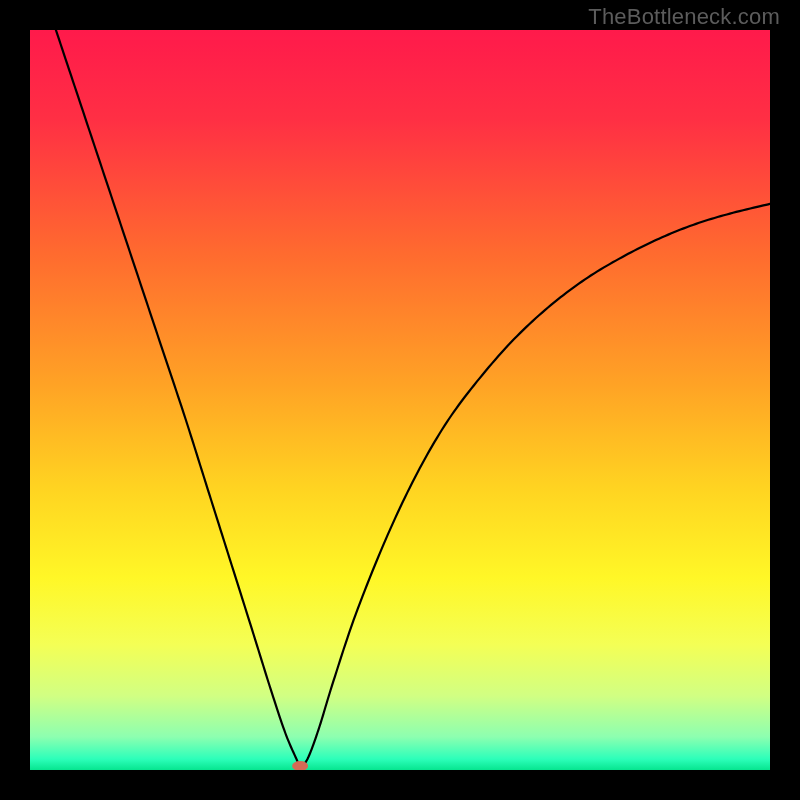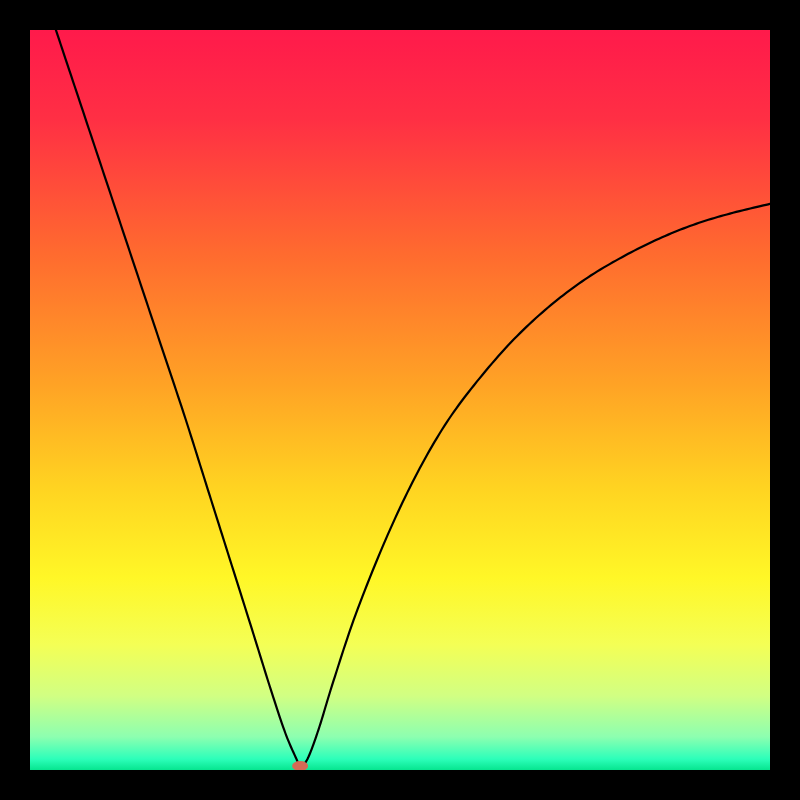--- a/index.html
+++ b/index.html
@@ -33,20 +33,21 @@
     background: #000;
   }
   svg {
     display: block;
   }
 </style>
 </head>
 <body>
 
 <div class="frame">
+  <div class="watermark">TheBottleneck.com</div>
   <div class="plot" id="plot" style="left: 30px; top: 30px; width: 740px; height: 740px;">
       <svg width="740" height="740" viewBox="0 0 740 740">
         <defs>
           <linearGradient id="bg-grad" x1="0" y1="0" x2="0" y2="1">
             <stop offset="0%" stop-color="#ff1a4b"></stop>
             <stop offset="12%" stop-color="#ff2f44"></stop>
             <stop offset="30%" stop-color="#ff6a2f"></stop>
             <stop offset="48%" stop-color="#ffa325"></stop>
             <stop offset="62%" stop-color="#ffd421"></stop>
             <stop offset="74%" stop-color="#fff727"></stop>

